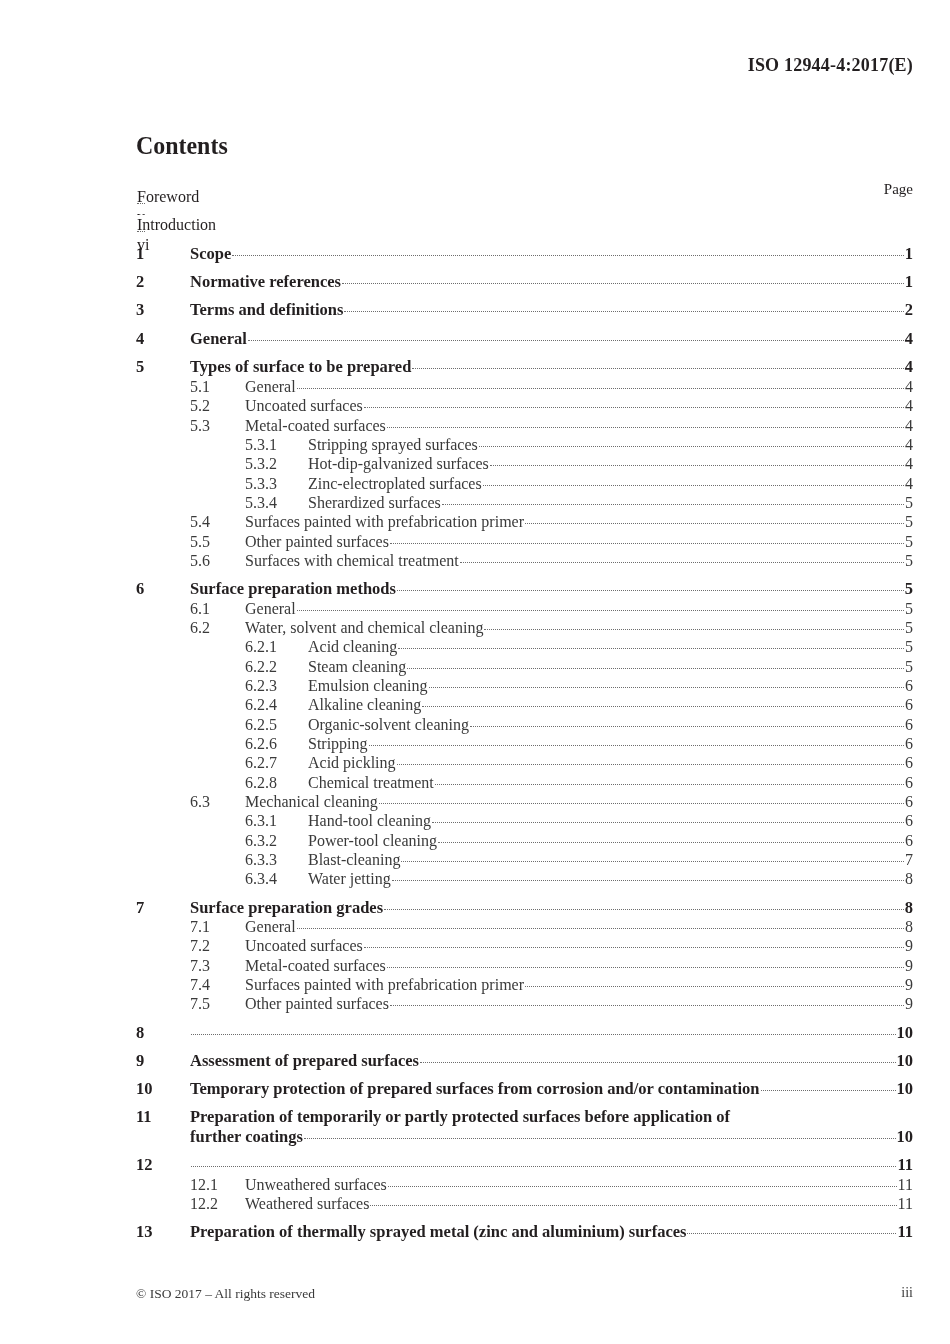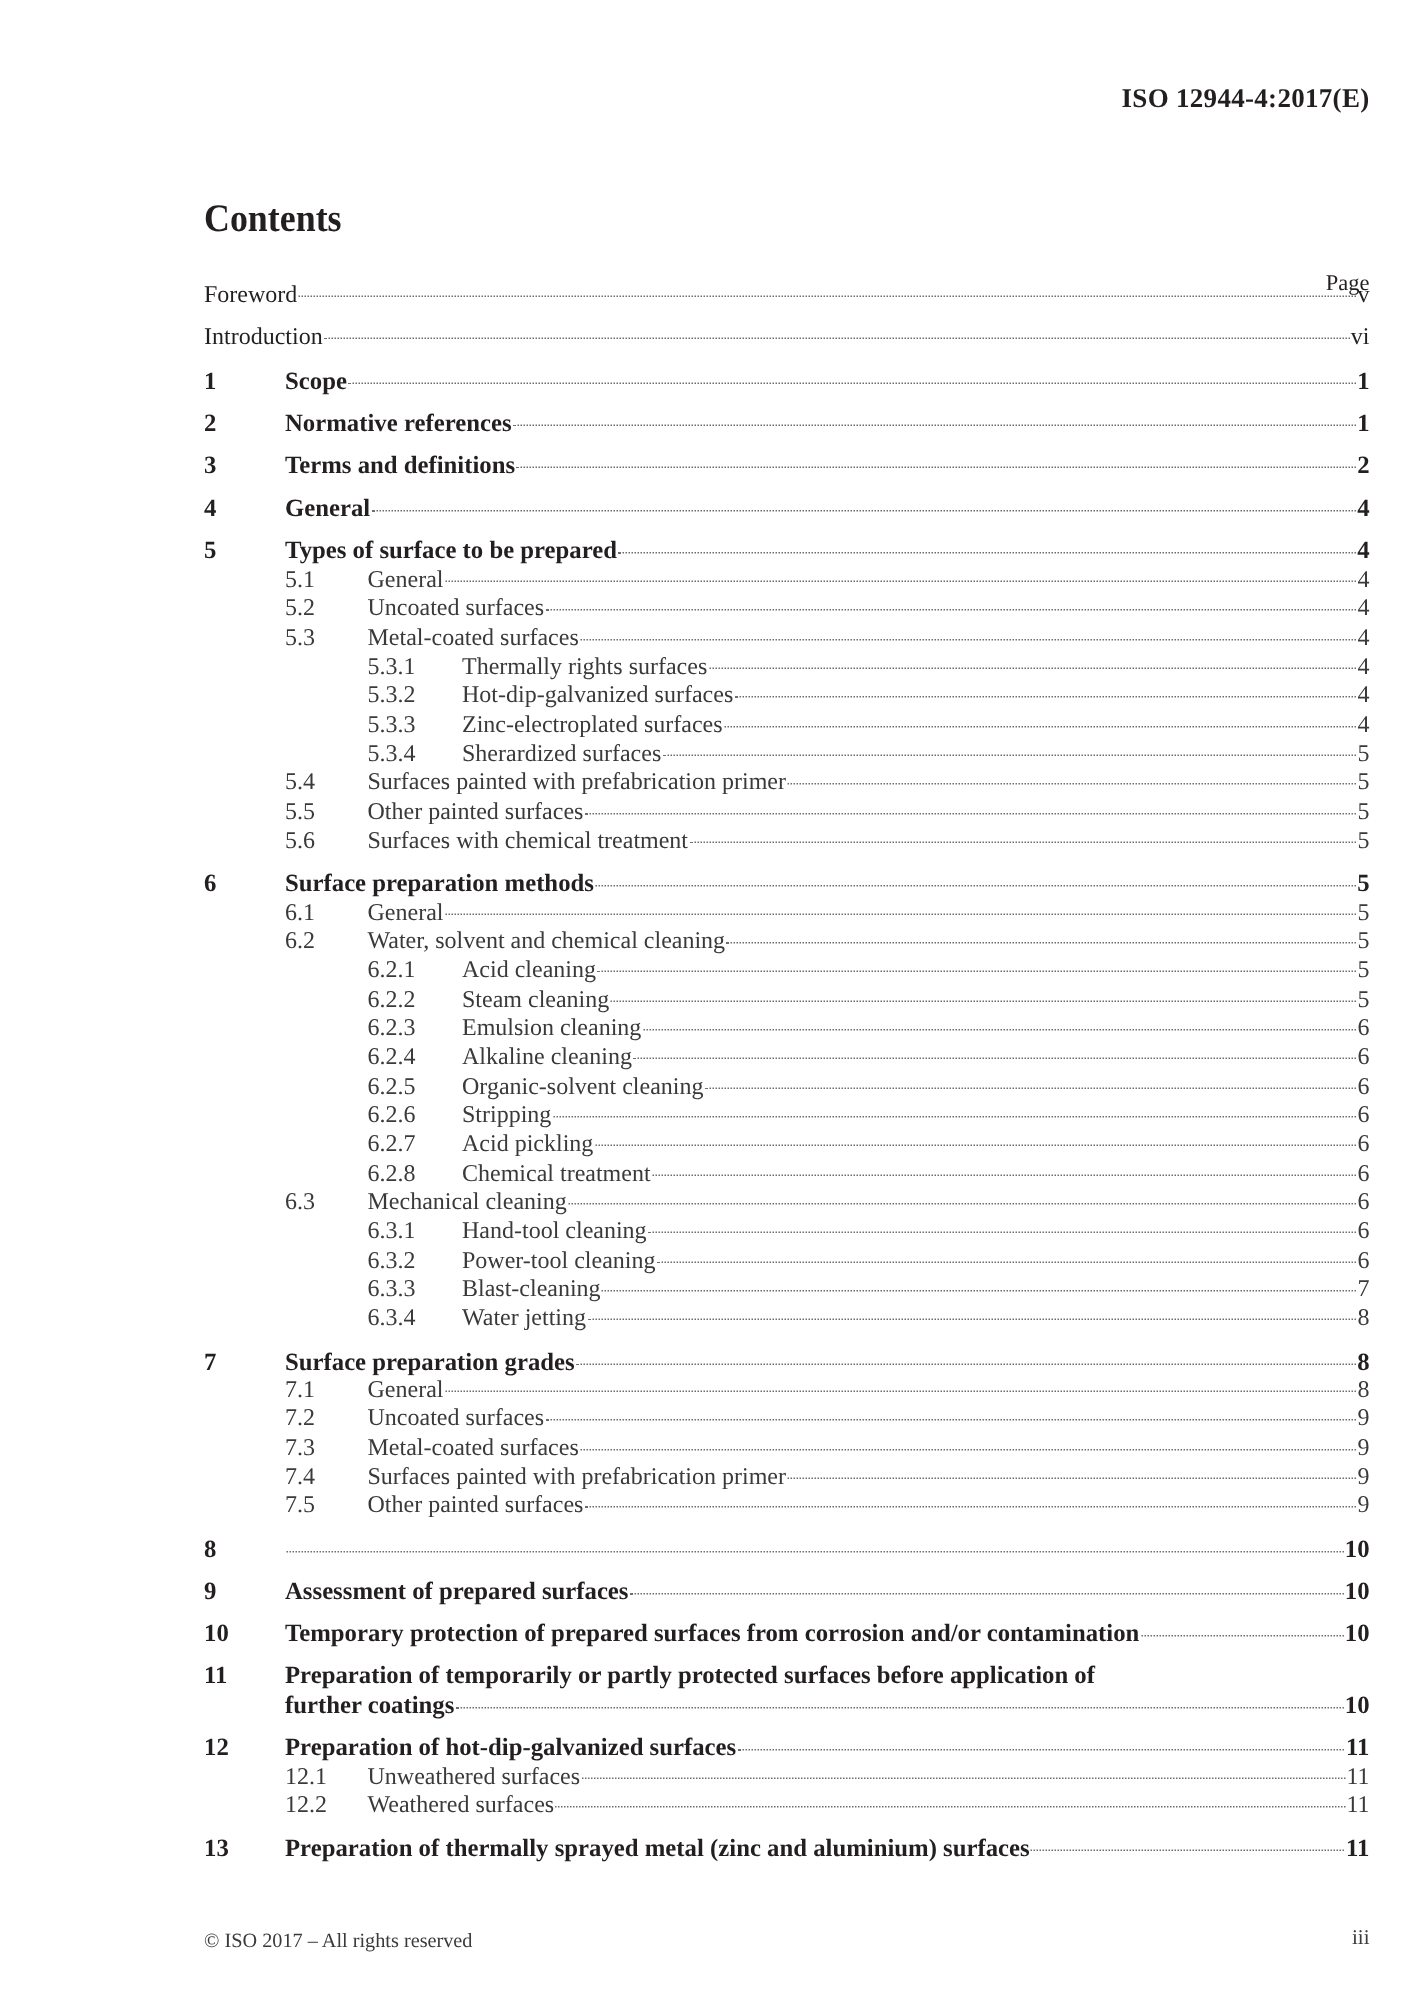--- a/index.html
+++ b/index.html
@@ -80,21 +80,21 @@
       top: -3px;
       min-width: 8px;
     }
     .toc-row .pg {
       flex: 0 0 auto;
       text-align: right;
     }
     .lvl1 { font-weight: bold; font-size: 16.5px; }
     .lvl1 .num { left: 0; }
     .lvl1 .entry { left: 54px; }
-    .lvl0 .entry { left: 0; }
+    .lvl0 .entry { left: 0; flex-direction: column; }
     .lvl2 { font-weight: normal; color: #3a3a3a; }
     .lvl2 .num { left: 54px; }
     .lvl2 .entry { left: 109px; }
     .lvl3 { font-weight: normal; color: #3a3a3a; }
     .lvl3 .num { left: 109px; }
     .lvl3 .entry { left: 172px; }
     .toc-row.wrap-first .entry .leader,
     .toc-row.wrap-first .entry .pg { visibility: hidden; }
     .footer-copy {
       position: absolute;
@@ -194,21 +194,21 @@
       <span class="num">5.3</span>
       <span class="entry">
         <span class="title">Metal-coated surfaces</span>
         <span class="leader"></span>
         <span class="pg">4</span>
       </span>
     </div>
     <div class="toc-row lvl3" style="top: 435px;">
       <span class="num">5.3.1</span>
       <span class="entry">
-        <span class="title">Thermally rights surfaces</span>
+        <span class="title">Stripping sprayed surfaces</span>
         <span class="leader"></span>
         <span class="pg">4</span>
       </span>
     </div>
     <div class="toc-row lvl3" style="top: 454px;">
       <span class="num">5.3.2</span>
       <span class="entry">
         <span class="title">Hot-dip-galvanized surfaces</span>
         <span class="leader"></span>
         <span class="pg">4</span>
@@ -465,21 +465,20 @@
       <span class="num"></span>
       <span class="entry">
         <span class="title">further coatings</span>
         <span class="leader"></span>
         <span class="pg">10</span>
       </span>
     </div>
     <div class="toc-row lvl1" style="top: 1155px;">
       <span class="num">12</span>
       <span class="entry">
-        <span class="title">Preparation of hot-dip-galvanized surfaces</span>
         <span class="leader"></span>
         <span class="pg">11</span>
       </span>
     </div>
     <div class="toc-row lvl2" style="top: 1175px;">
       <span class="num">12.1</span>
       <span class="entry">
         <span class="title">Unweathered surfaces</span>
         <span class="leader"></span>
         <span class="pg">11</span>

